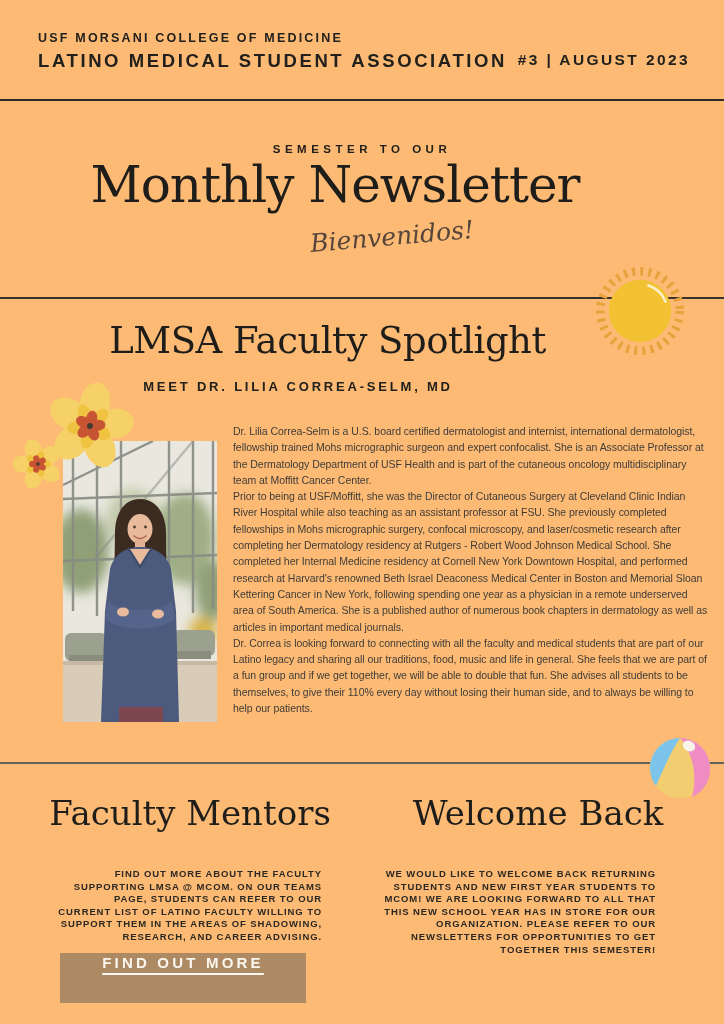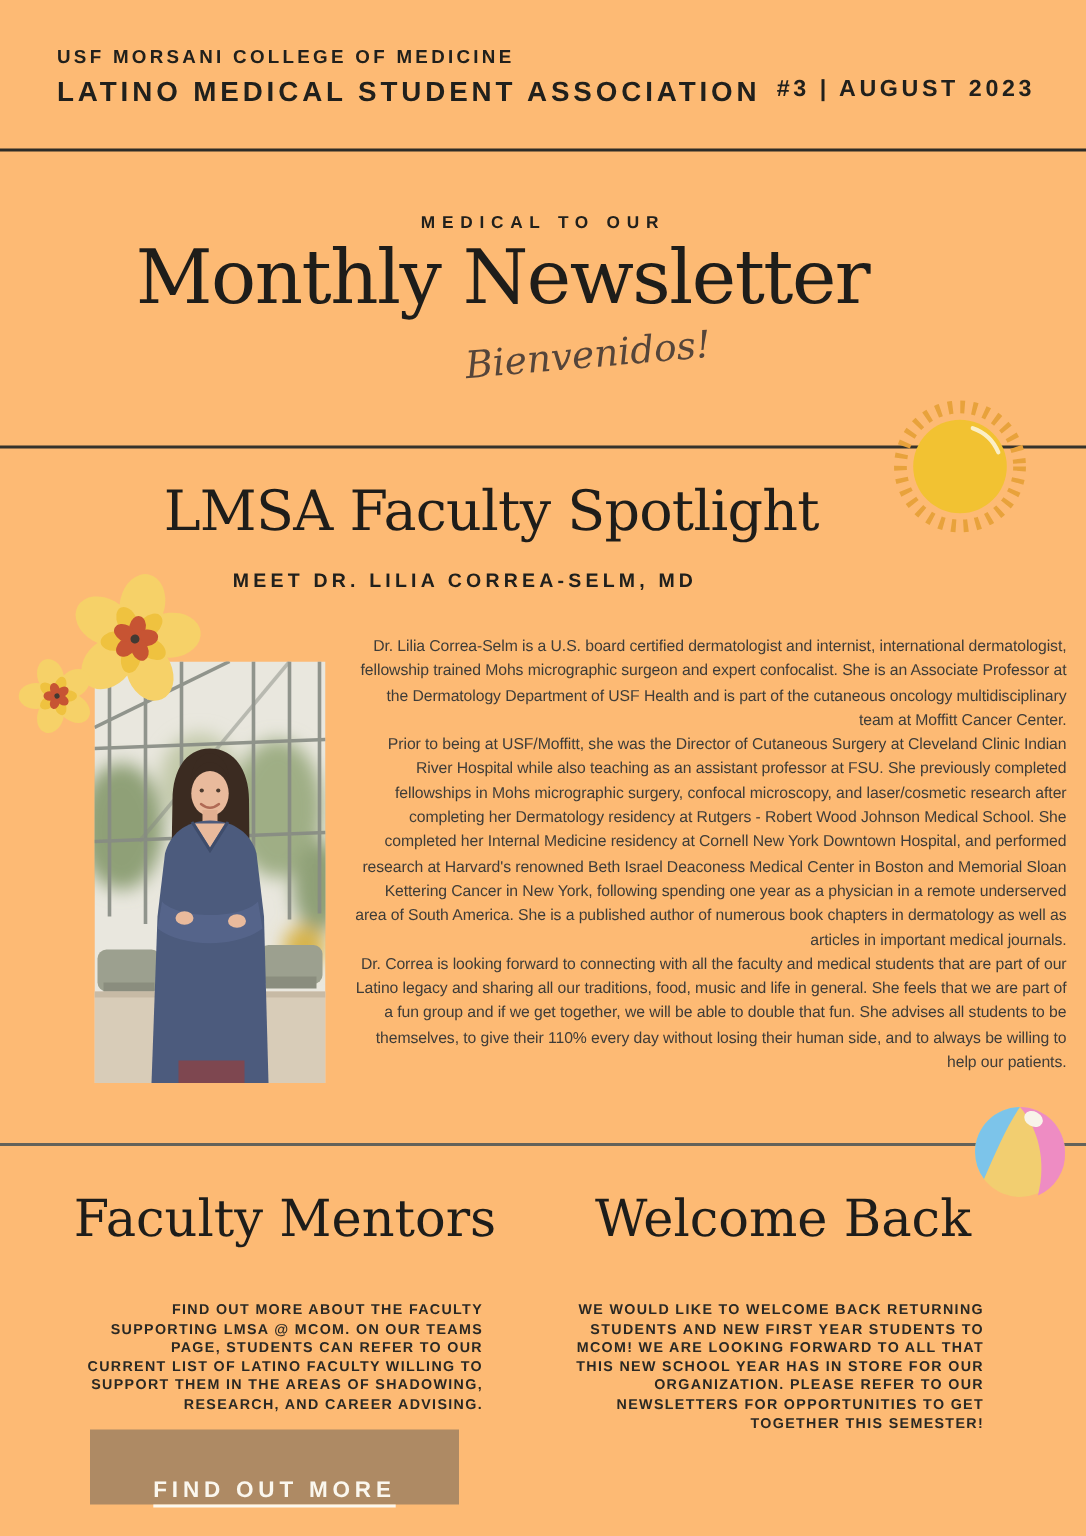--- a/index.html
+++ b/index.html
@@ -22,55 +22,55 @@
   .mast-title{position:absolute;top:156px;left:0;width:670px;text-align:center;
           font-family:"DejaVu Serif",serif;font-size:50px;font-weight:500;letter-spacing:-1px;color:#1E1D1A;}
   .script{position:absolute;top:222px;left:30px;width:724px;text-align:center;
           font-family:"DejaVu Serif",serif;font-style:italic;font-size:25px;color:#55453A;
           transform:rotate(-5deg);}
 
   
   .spot-title{position:absolute;top:319px;left:0;width:655px;text-align:center;
           font-family:"DejaVu Serif",serif;font-size:37px;font-weight:500;letter-spacing:-0.5px;color:#1E1D1A;}
   .spot-sub{position:absolute;top:379px;left:0;width:596px;text-align:center;
-          font-size:13px;font-weight:bold;letter-spacing:2.8px;margin-left:12px;}
+          font-size:13px;font-weight:bold;letter-spacing:2.8px;}
   .photo{position:absolute;left:63px;top:441px;width:154px;height:281px;z-index:1;}
   .bio{position:absolute;left:233px;top:423px;width:478px;font-size:10.5px;line-height:16.3px;
        color:#3E3C38;letter-spacing:-0.05px;}
-  .bio p{margin:0;text-align:right;}
+  .bio p{margin:0;}
 
   
   .sun{position:absolute;left:588px;top:259px;z-index:2;}
   .flowers{position:absolute;left:8px;top:382px;z-index:2;}
   .ball{position:absolute;left:648px;top:736px;z-index:2;}
 
   
   .sec-title{position:absolute;top:793px;width:300px;text-align:center;
           font-family:"DejaVu Serif",serif;font-size:34px;font-weight:500;color:#1E1D1A;}
-  .t-left{left:40px;} .t-right{left:372px;}
+  .t-left{left:40px;} .t-right{left:388px;}
   .sec-body{position:absolute;top:868px;text-align:right;font-size:9.5px;font-weight:bold;
           letter-spacing:0.9px;line-height:12.6px;color:#2A2823;}
   .b-left{left:58px;width:264px;} .b-right{left:380px;width:276px;}
   .cta{position:absolute;left:60px;top:953px;width:246px;height:50px;background:#AE8A64;
-       border:none;display:flex;align-items:flex-end;justify-content:center;cursor:pointer;}
+       border:none;display:flex;align-items:flex-start;justify-content:center;cursor:pointer;}
   .cta span{color:#FBF7EE;font-family:"Liberation Sans",sans-serif;font-size:15px;font-weight:bold;
        letter-spacing:3.2px;text-decoration:underline;text-underline-offset:5px;text-decoration-thickness:1.5px;}
 </style>
 </head>
 <body>
 
 <div class="page">
 
   <div class="hdr-line1">USF MORSANI COLLEGE OF MEDICINE</div>
   <div class="hdr-line2">LATINO MEDICAL STUDENT ASSOCIATION</div>
   <div class="hdr-issue">#3  |  AUGUST 2023</div>
 
   <div class="divider div1"></div>
 
-  <div class="kicker">MEDICAL TO OUR</div>
+  <div class="kicker">SEMESTER TO OUR</div>
   <div class="mast-title">Monthly Newsletter</div>
   <div class="script">Bienvenidos!</div>
 
   <div class="divider div2"></div>
 
   <svg class="sun" width="104" height="104" viewBox="0 0 110 110">
     <circle cx="55" cy="55" r="42" fill="none" stroke="#E8A23B" stroke-width="9" stroke-dasharray="3.2 5.4"></circle>
     <circle cx="55" cy="55" r="33" fill="#F2C232"></circle>
     <path d="M64 28 A 30 30 0 0 1 82 45" fill="none" stroke="#FBEFC6" stroke-width="3" stroke-linecap="round"></path>
   </svg>

